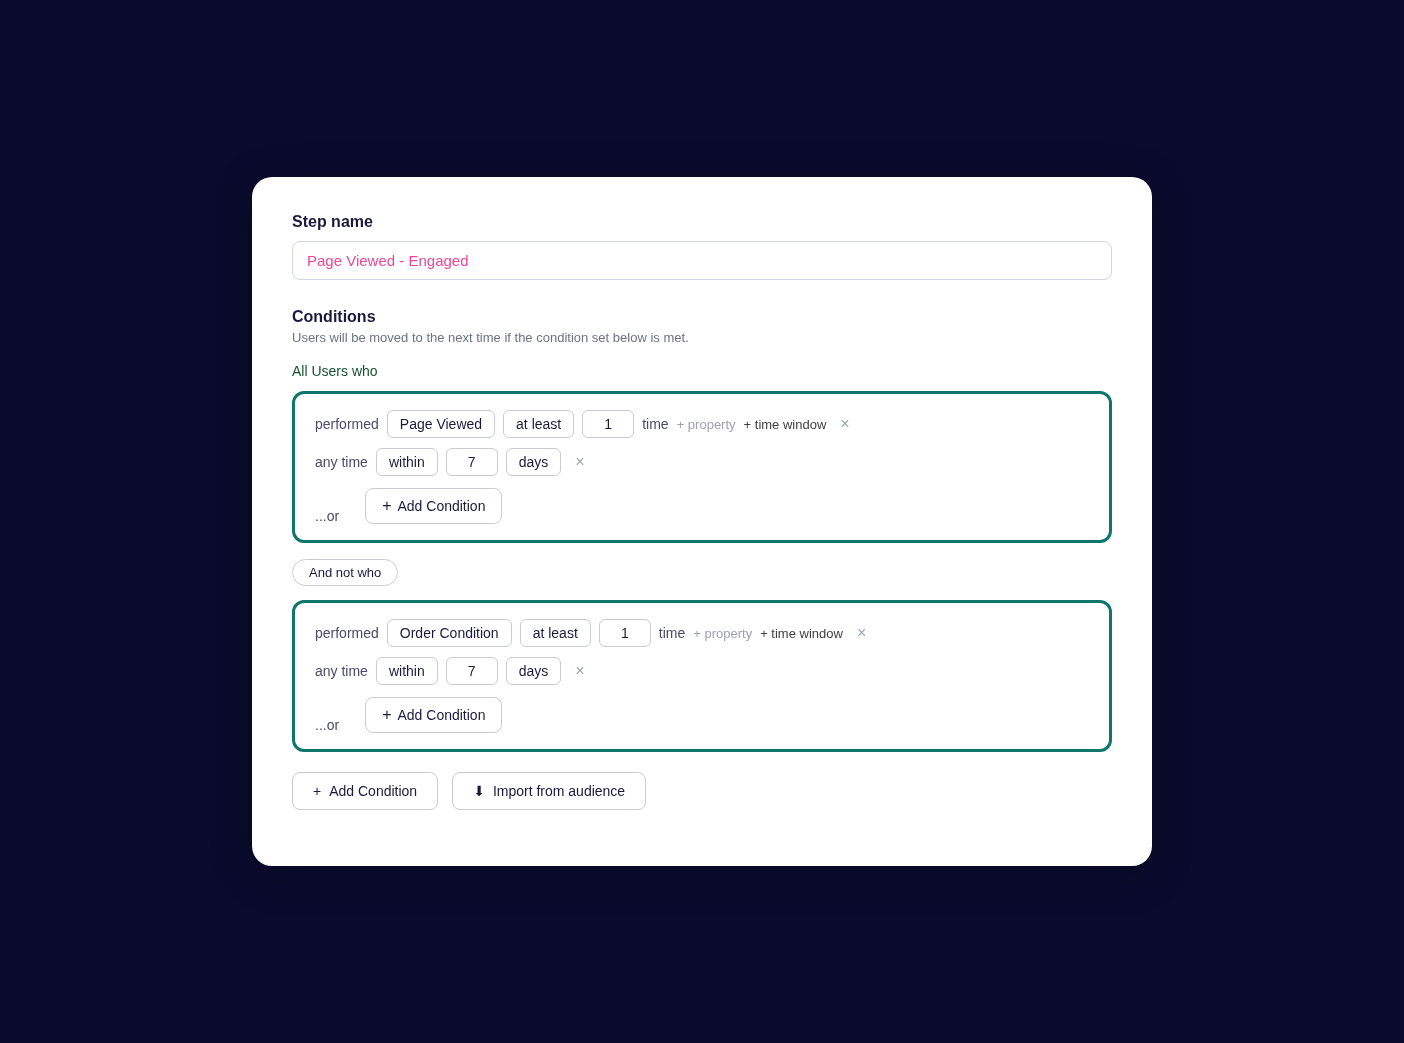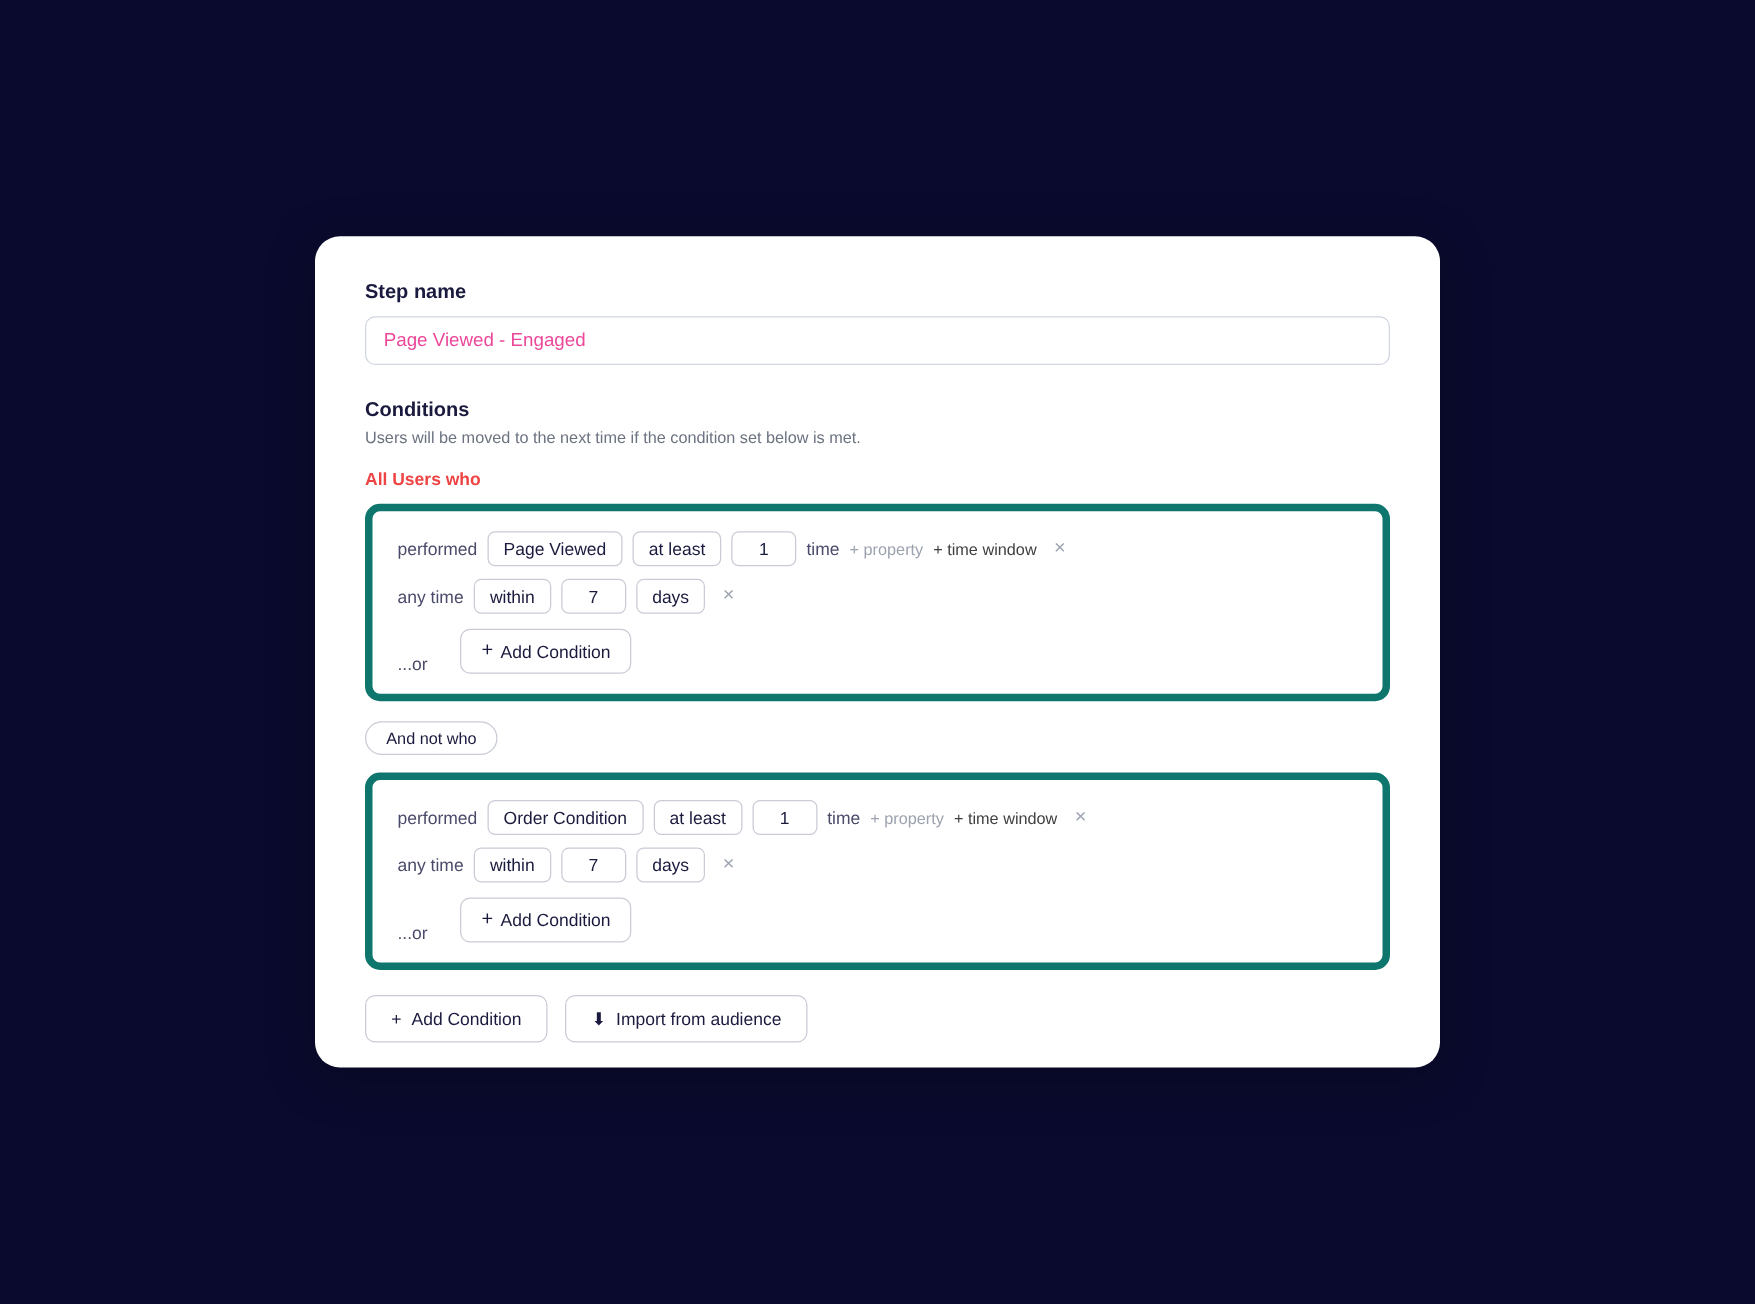--- a/index.html
+++ b/index.html
@@ -9,21 +9,21 @@
       display: flex;
       align-items: center;
       justify-content: center;
       min-height: 100vh;
       font-family: -apple-system, BlinkMacSystemFont, 'Segoe UI', sans-serif;
     }
 
     .card {
       background: #ffffff;
       border-radius: 20px;
-      padding: 36px 40px 20px 40px;
+      padding: 36px 40px 56px 40px;
       width: 900px;
       max-width: 95vw;
       box-shadow: 0 8px 40px rgba(0,0,0,0.25);
     }
 
     .step-name-label {
       font-size: 16px;
       font-weight: 700;
       color: #1a1a3e;
       margin-bottom: 10px;
@@ -48,28 +48,28 @@
     }
 
     .conditions-desc {
       font-size: 13px;
       color: #6b7280;
       margin-bottom: 18px;
     }
 
     .all-users-label {
       font-size: 14px;
-      font-weight: 700;
-      color: #ef4444;
+      font-weight: 400;
+      color: #14532d;
       margin-bottom: 12px;
     }
 
     .condition-block {
       background: #fff;
-      border: 6px solid #0f766e;
+      border: 3px solid #0f766e;
       border-radius: 12px;
       padding: 16px 20px;
       margin-bottom: 16px;
     }
 
     .condition-row {
       display: flex;
       align-items: center;
       flex-wrap: wrap;
       gap: 8px;

